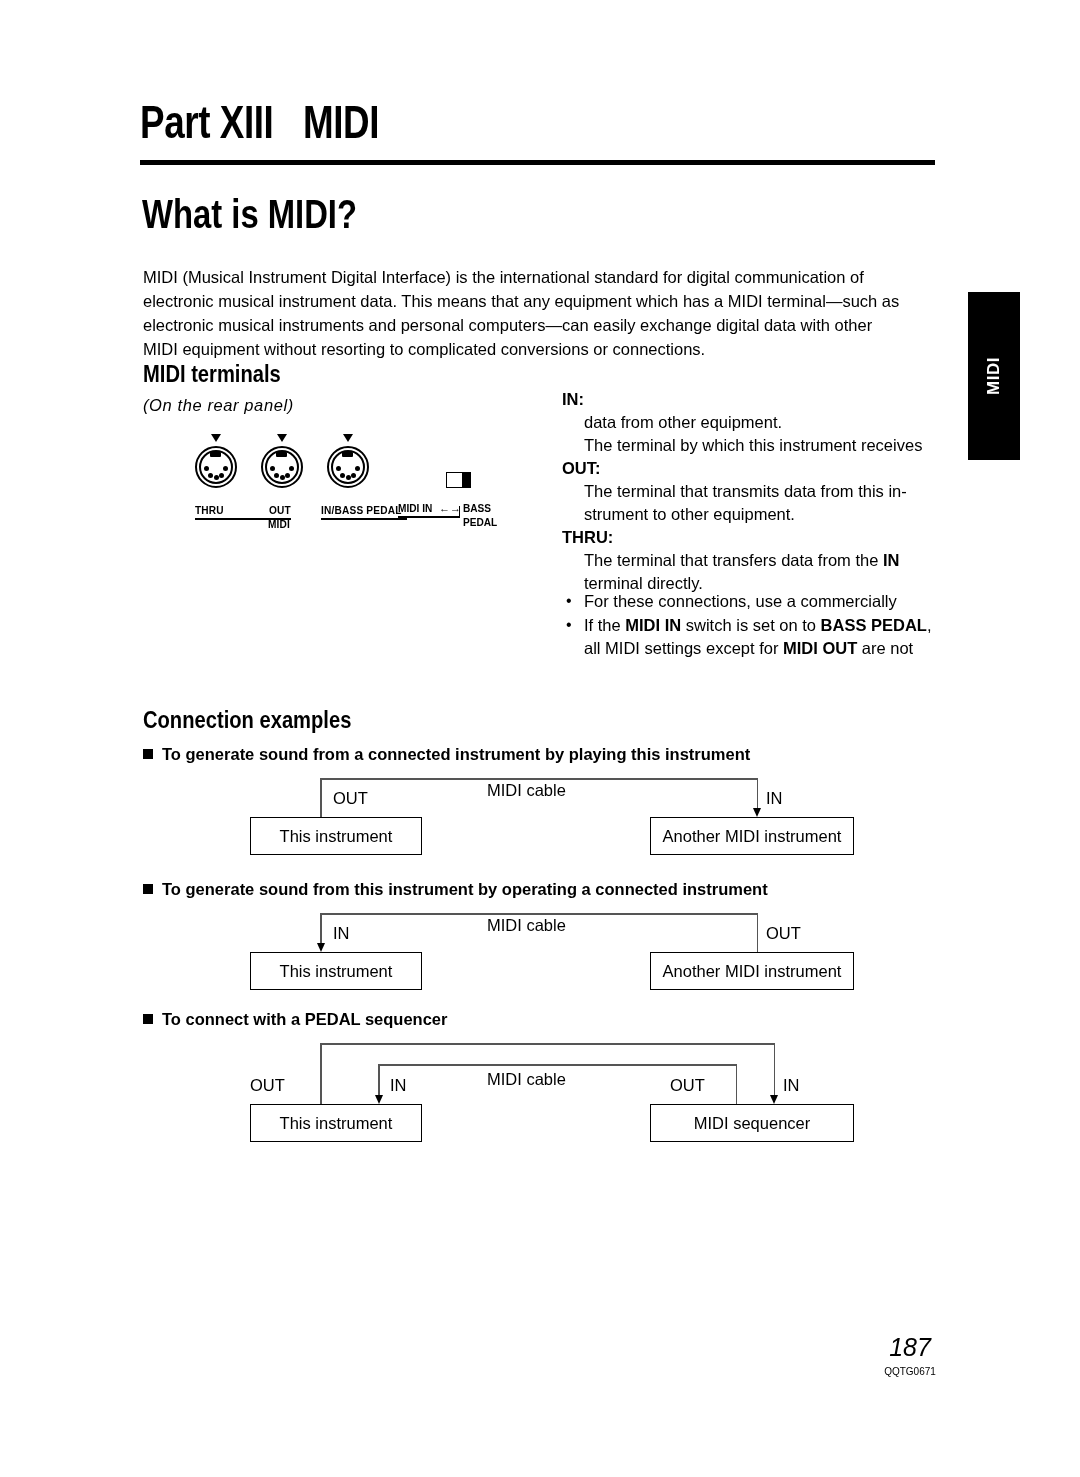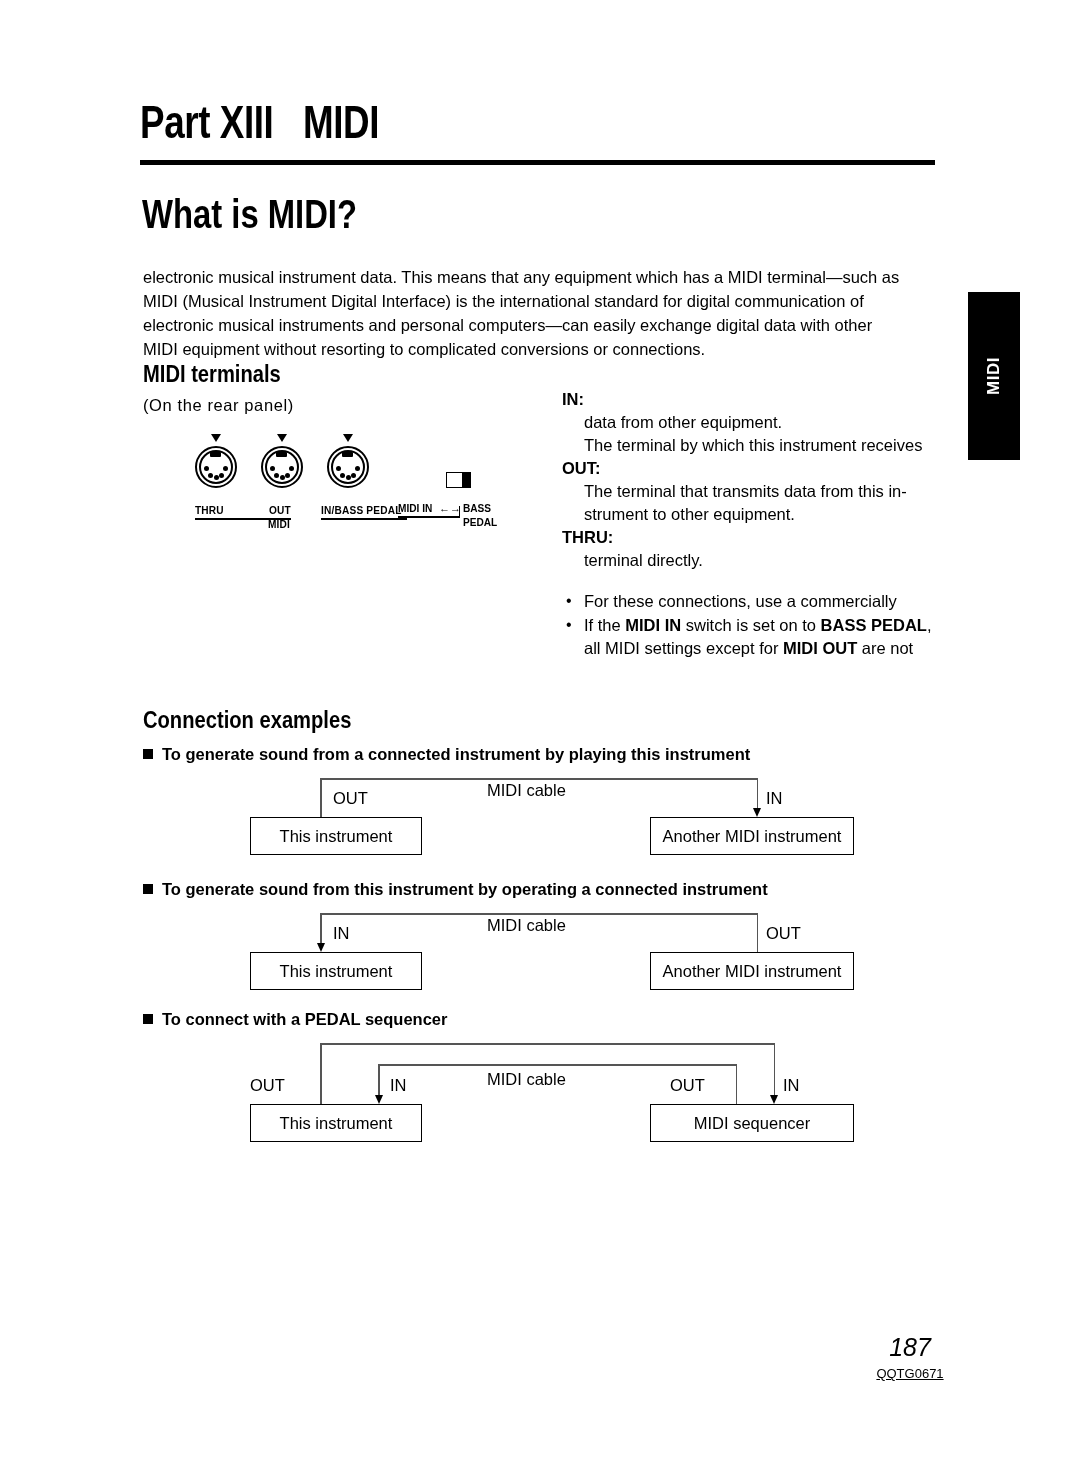--- a/index.html
+++ b/index.html
@@ -75,20 +75,21 @@
   .intro > span { display: block; }
 
   
   .rear-note {
     position: absolute;
     left: 143px;
     top: 396px;
     font-size: 16.5px;
     letter-spacing: 0.6px;
     white-space: nowrap;
+    font-style: italic;
   }
 
   
   .conn-diagram {
     position: absolute;
     left: 195px;
     top: 432px;
     width: 320px;
     height: 100px;
   }
@@ -293,22 +294,22 @@
 </style>
 </head>
 <body>
 
 <div class="part-title">Part XIII   MIDI</div>
 <div class="part-rule"></div>
 
 <div class="h1" id="what-is-midi">What is MIDI?</div>
 
 <div class="intro">
+  <span>MIDI (Musical Instrument Digital Interface) is the international standard for digital communication of</span>
   <span>electronic musical instrument data. This means that any equipment which has a MIDI terminal—such as</span>
-  <span>MIDI (Musical Instrument Digital Interface) is the international standard for digital communication of</span>
   <span>electronic musical instruments and personal computers—can easily exchange digital data with other</span>
   <span>MIDI equipment without resorting to complicated conversions or connections.</span>
 </div>
 
 <div class="h2" id="midi-terminals-h">MIDI terminals</div>
 <div class="rear-note">(On the rear panel)</div>
 
 <div class="conn-diagram">
 
   <div class="din" style="left:0px; top:14px;">
@@ -377,20 +378,21 @@
   <div>
     <div class="term-name">OUT:</div>
     <div class="term-desc">
       <span>The terminal that transmits data from this in-</span>
       <span>strument to other equipment.</span>
     </div>
   </div>
   <div>
     <div class="term-name">THRU:</div>
     <div class="term-desc">
+      <span>The terminal that transfers data from the <b>IN</b></span>
       <span>terminal directly.</span>
     </div>
   </div>
 </div>
 
 <div class="notes">
   <div class="note-row">
     <span class="note-bullet">•</span>
     <span class="jl">For these connections, use a commercially</span>
   </div>
@@ -459,14 +461,14 @@
   <div class="dlabel" style="left:487px; top:30px;">MIDI cable</div>
 
   <div class="dbox" style="left:250px; top:64px; width:172px; height:38px;">This instrument</div>
   <div class="dbox" style="left:650px; top:64px; width:204px; height:38px;">MIDI sequencer</div>
 </div>
 
 <div class="pgwrap" style="top:1333px;font-style:italic;">
   <div style="font-size:25px;">187</div>
 </div>
 <div class="pgwrap" style="top:1366px;">
-  <div style="font-size:13px;text-decoration:underline;">QQTG0671</div>
+  <div style="font-size:10px;">QQTG0671</div>
 </div>
 
 </body></html>

